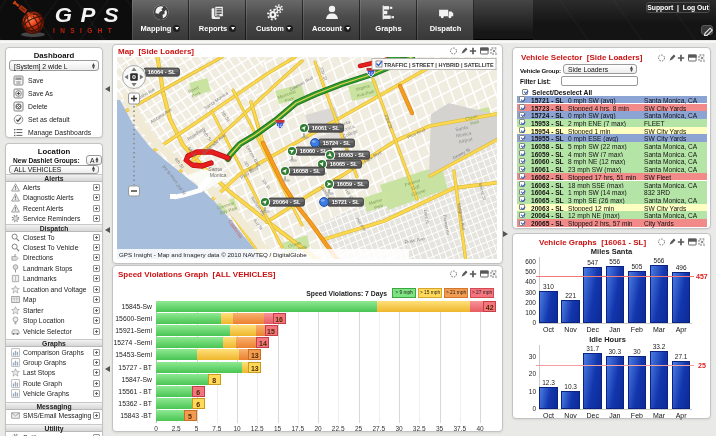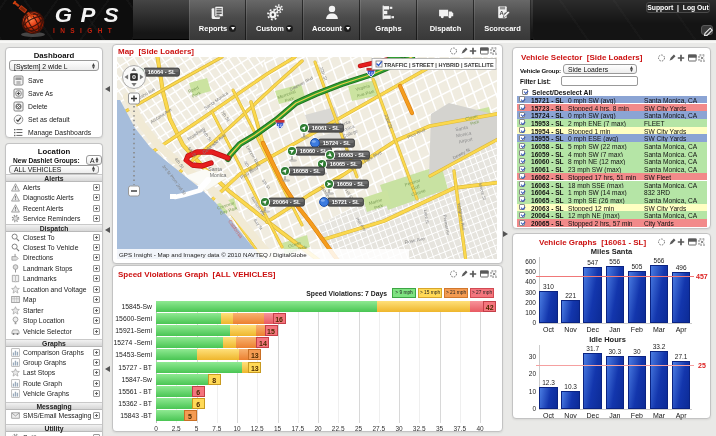--- a/index.html
+++ b/index.html
@@ -70,20 +70,27 @@
         <rect x="11" y="7" width="8" height="4.4" rx="0.6" fill="#b43511"></rect>
         <rect x="12.2" y="8" width="5.6" height="2.4" fill="#7d2408"></rect>
         <rect x="4.8" y="8" width="5.2" height="2.4" fill="#c23b12"></rect>
         <rect x="20.8" y="8" width="5.2" height="2.4" fill="#c23b12"></rect>
         <rect x="3.4" y="7.4" width="1.8" height="3.6" fill="#d9450f"></rect>
         <rect x="25.6" y="7.4" width="1.8" height="3.6" fill="#d9450f"></rect>
       </g>
 <text x="44" y="22" font-family="Liberation Sans" font-weight="bold" font-style="italic" font-size="21" fill="#f4f4f4" transform="scale(1.06,1)" letter-spacing="8">GPS</text>
 <text x="45" y="33" font-family="Liberation Sans" font-weight="bold" font-size="6.5" fill="#c3210e" letter-spacing="5.4">INSIGHT</text>
 </svg>
+    <div class="navbtn" style="left:132px;">
+      <div class="abs" style="left:50%;top:4px;transform:translateX(-50%);"><svg width="17" height="17" viewBox="0 0 16 16">
+          <circle cx="8" cy="8" r="7" fill="#f2f2f2"></circle>
+          <path d="M8 1a7 7 0 000 14A7 7 0 008 1zm0 1.2c1 0 2 .5 2 1.3 0 .6-1.4.5-1.6 1.2-.2.7 1 .8.8 1.6-.2.8-1.5.3-2.3.9-.8.6-.2 1.6-1.2 1.9-1 .3-1.9-.6-2.8-.2-.5-2.9.9-5.3 2.9-6.2A5.8 5.8 0 018 2.2zm4.6 3.2c.8 1 1.2 2.6.9 4-.4 1.8-1.5 3-3.1 3.7-.7.3-1-.3-.7-1 .3-.7-.5-1-.2-1.8.3-.8 1.3-.4 1.8-1.1.5-.7-.3-1.5 0-2.2.3-.7 1-.6 1.3-1.6z" fill="#3f3f3f"></path>
+        </svg></div>
+      <div class="navlbl">Mapping<span class="drop"></span></div>
+    </div>
     <div class="navbtn" style="left:246px;">
       <div class="abs" style="left:50%;top:4px;transform:translateX(-50%);"><svg width="17" height="17" viewBox="0 0 16 16">
           <g fill="#f2f2f2">
             <circle cx="6" cy="10" r="3.3"></circle>
             <circle cx="6" cy="10" r="4.6" fill="none" stroke="#f2f2f2" stroke-width="1.8" stroke-dasharray="1.7 1.9"></circle>
             <circle cx="11.5" cy="4.5" r="2.3"></circle>
             <circle cx="11.5" cy="4.5" r="3.4" fill="none" stroke="#f2f2f2" stroke-width="1.6" stroke-dasharray="1.4 1.6"></circle>
           </g>
           <circle cx="6" cy="10" r="1.2" fill="#3f3f3f"></circle>
           <circle cx="11.5" cy="4.5" r="0.9" fill="#3f3f3f"></circle>
@@ -121,29 +128,20 @@
     <div class="navbtn" style="left:417px;">
       <div class="abs" style="left:50%;top:4px;transform:translateX(-50%);"><svg width="17" height="17" viewBox="0 0 16 16">
           <g fill="#f2f2f2">
             <path d="M1.5 5.5h8.5v6H1.5z"></path>
             <path d="M10.5 7h2.8l1.5 2v2.5h-4.3z"></path>
             <circle cx="4.5" cy="12" r="1.4"></circle>
             <circle cx="11.7" cy="12" r="1.4"></circle>
           </g>
         </svg></div>
       <div class="navlbl">Dispatch</div>
-    </div>
-    <div class="navbtn" style="left:474px;">
-      <div class="abs" style="left:50%;top:4px;transform:translateX(-50%);"><svg width="17" height="17" viewBox="0 0 16 16">
-          <rect x="3.5" y="2" width="8" height="11.5" rx="1" fill="#f2f2f2"></rect>
-          <path d="M5 4.5h5M5 3h5" stroke="#3f3f3f" stroke-width="0.7"></path>
-          <text x="4.6" y="10" font-size="5.5" font-weight="bold" fill="#3f3f3f" font-family="Liberation Sans">A+</text>
-          <path d="M12.8 6.5l1.6 1.6-4.2 4.2-2 .5.5-2z" fill="#f2f2f2" stroke="#3f3f3f" stroke-width="0.6"></path>
-        </svg></div>
-      <div class="navlbl">Scorecard</div>
     </div>
     <div class="abs" style="left:646px;top:2px;width:64px;height:11px;background:#262626;border:1px solid #4a4a4a;border-radius:3px;color:#fff;font-weight:bold;font-size:6.8px;text-align:center;line-height:10px;">Support&nbsp;&nbsp;|&nbsp;&nbsp;Log Out</div>
     <div class="abs" style="left:701px;top:25px;width:12px;height:10px;background:#3a3a3a;border:1px solid #5a5a5a;border-radius:3px;">
       <svg width="11" height="9" viewBox="0 0 11 9" style="position:absolute;left:1px;top:1px;">
         <path d="M7.2 1.2l2 2L4 8.4l-2.6.6L2 6.4z" fill="none" stroke="#e8e8e8" stroke-width="1.1"></path>
       </svg>
     </div>
   </div>
 <div class="abs" style="left:0;top:41px;width:716px;height:2px;background:#f7f7f5;"></div>
 <div class="panel" style="left:5px;top:47px;width:98px;height:91px;padding-left:43px;">

